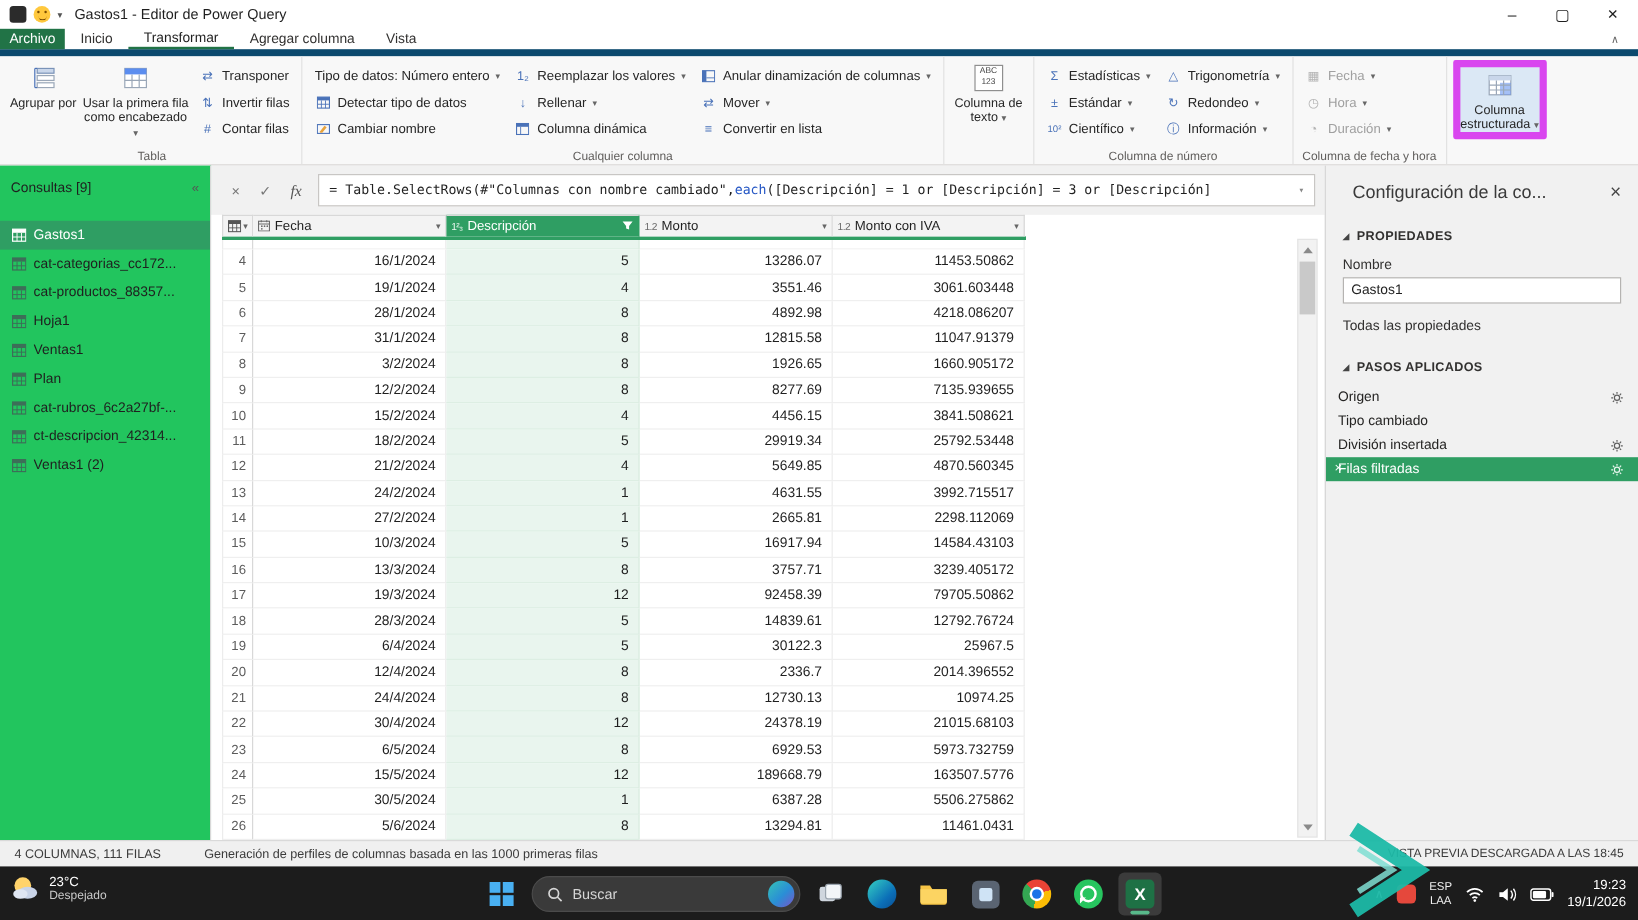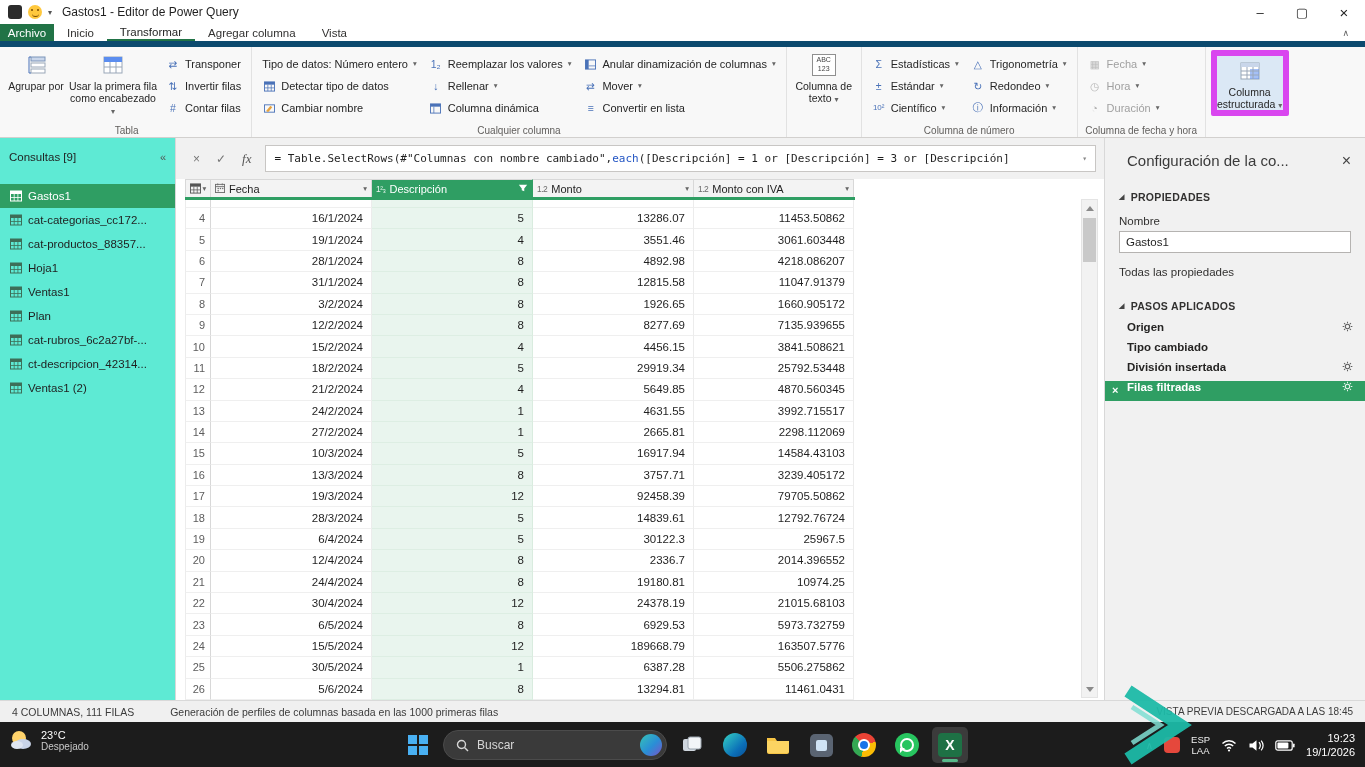--- a/index.html
+++ b/index.html
@@ -39,21 +39,21 @@
   .micon svg { vertical-align:middle; }
   .dd { font-size:7.5px; color:#666; }
   .bigbtn .dd { font-size:8px; }
   .abcbox { border:1px solid #8f8f8f; background:#fff; font-size:7px; line-height:1.25; padding:1px 4px; color:#444; text-align:center; }
   .bigbtn.hl { background:#dbe8f5; border:6px solid #d946ef; border-radius:2px; }
 
   
   .main { display:flex; height:562px; background:#f1f1f1; }
 
   
-  .sidebar { width:176px; background:#5eead4; border-right:1px solid #d8d8d8; display:flex; flex-direction:column; }
+  .sidebar { width:176px; background:#22c55e; border-right:1px solid #d8d8d8; display:flex; flex-direction:column; }
   .sb-head { display:flex; align-items:center; height:22px; margin-top:8px; padding:0 9px; font-size:11.5px; color:#1f1f1f; }
   .sb-collapse { margin-left:auto; color:#555; font-size:11px; }
   .q-list { margin-top:16px; }
   .q-item { display:flex; align-items:center; gap:6px; height:24px; padding:0 4px 0 10px; font-size:11.5px; color:#1f1f1f; }
   .q-item .q-ic { color:#3d6e58; display:flex; }
   .q-item.sel { background:#2f9e63; color:#fff; }
   .q-item.sel .q-ic { color:#fff; }
   .q-lb { white-space:nowrap; overflow:hidden; }
 
   
@@ -103,21 +103,21 @@
   .rp-titlerow { display:flex; align-items:center; padding:14px 14px 0 22px; }
   .rp-title { font-size:15px; color:#3a3a3a; white-space:nowrap; overflow:hidden; }
   .rp-close { margin-left:auto; font-size:16px; color:#444; line-height:1; }
   .rp-sec { margin-top:22px; padding:0 14px; }
   .rp-sechead { display:flex; align-items:center; gap:6px; font-size:10.5px; font-weight:bold; color:#323130; letter-spacing:0.3px; }
   .rp-tri { font-size:7px; color:#444; }
   .rp-field-label { margin-top:12px; font-size:11.5px; color:#323130; }
   .rp-input { margin-top:4px; width:100%; height:22px; border:1px solid #b5b3b1; background:#fff; font-size:11.5px; padding:0 6px; font-family:"Liberation Sans", sans-serif; color:#1f1f1f; }
   .rp-link { margin-top:13px; font-size:11.5px; color:#323130; }
   .steps { margin-top:9px; }
-  .step { position:relative; display:flex; height:20px; padding:0 12px 0 22px; font-size:11.5px; color:#252423;font-weight:bold; }
+  .step { position:relative; display:flex; align-items:center; height:20px; padding:0 12px 0 10px; font-size:11.5px; color:#252423; }
   .step .gear { margin-left:auto; color:#5f5f5f; display:flex; }
   .step.sel { background:#2f9e63; color:#fff; }
   .step.sel .gear { color:#e8f6ee; }
   .delx { position:absolute; left:7px; top:3px; font-size:11px; color:#fff; }
   .step-lb { white-space:nowrap; overflow:hidden; }
 
   
   .statusbar { height:22px; background:#f0f0f0; border-top:1px solid #d9d9d9; display:flex; align-items:center; padding:0 12px; font-size:10.5px; color:#3b3b3b; }
   .st-left1 { margin-right:36px; }
   .st-right { margin-left:auto; font-size:10px; }
@@ -671,21 +671,21 @@
                 <div class="cell c-num">20</div>
                 <div class="cell c-fecha">12/4/2024</div>
                 <div class="cell c-desc">8</div>
                 <div class="cell c-monto">2336.7</div>
                 <div class="cell c-iva">2014.396552</div>
               </div>
               <div class="trow">
                 <div class="cell c-num">21</div>
                 <div class="cell c-fecha">24/4/2024</div>
                 <div class="cell c-desc">8</div>
-                <div class="cell c-monto">19180.81</div>
+                <div class="cell c-monto">12730.13</div>
                 <div class="cell c-iva">10974.25</div>
               </div>
               <div class="trow">
                 <div class="cell c-num">22</div>
                 <div class="cell c-fecha">30/4/2024</div>
                 <div class="cell c-desc">12</div>
                 <div class="cell c-monto">24378.19</div>
                 <div class="cell c-iva">21015.68103</div>
               </div>
               <div class="trow">

